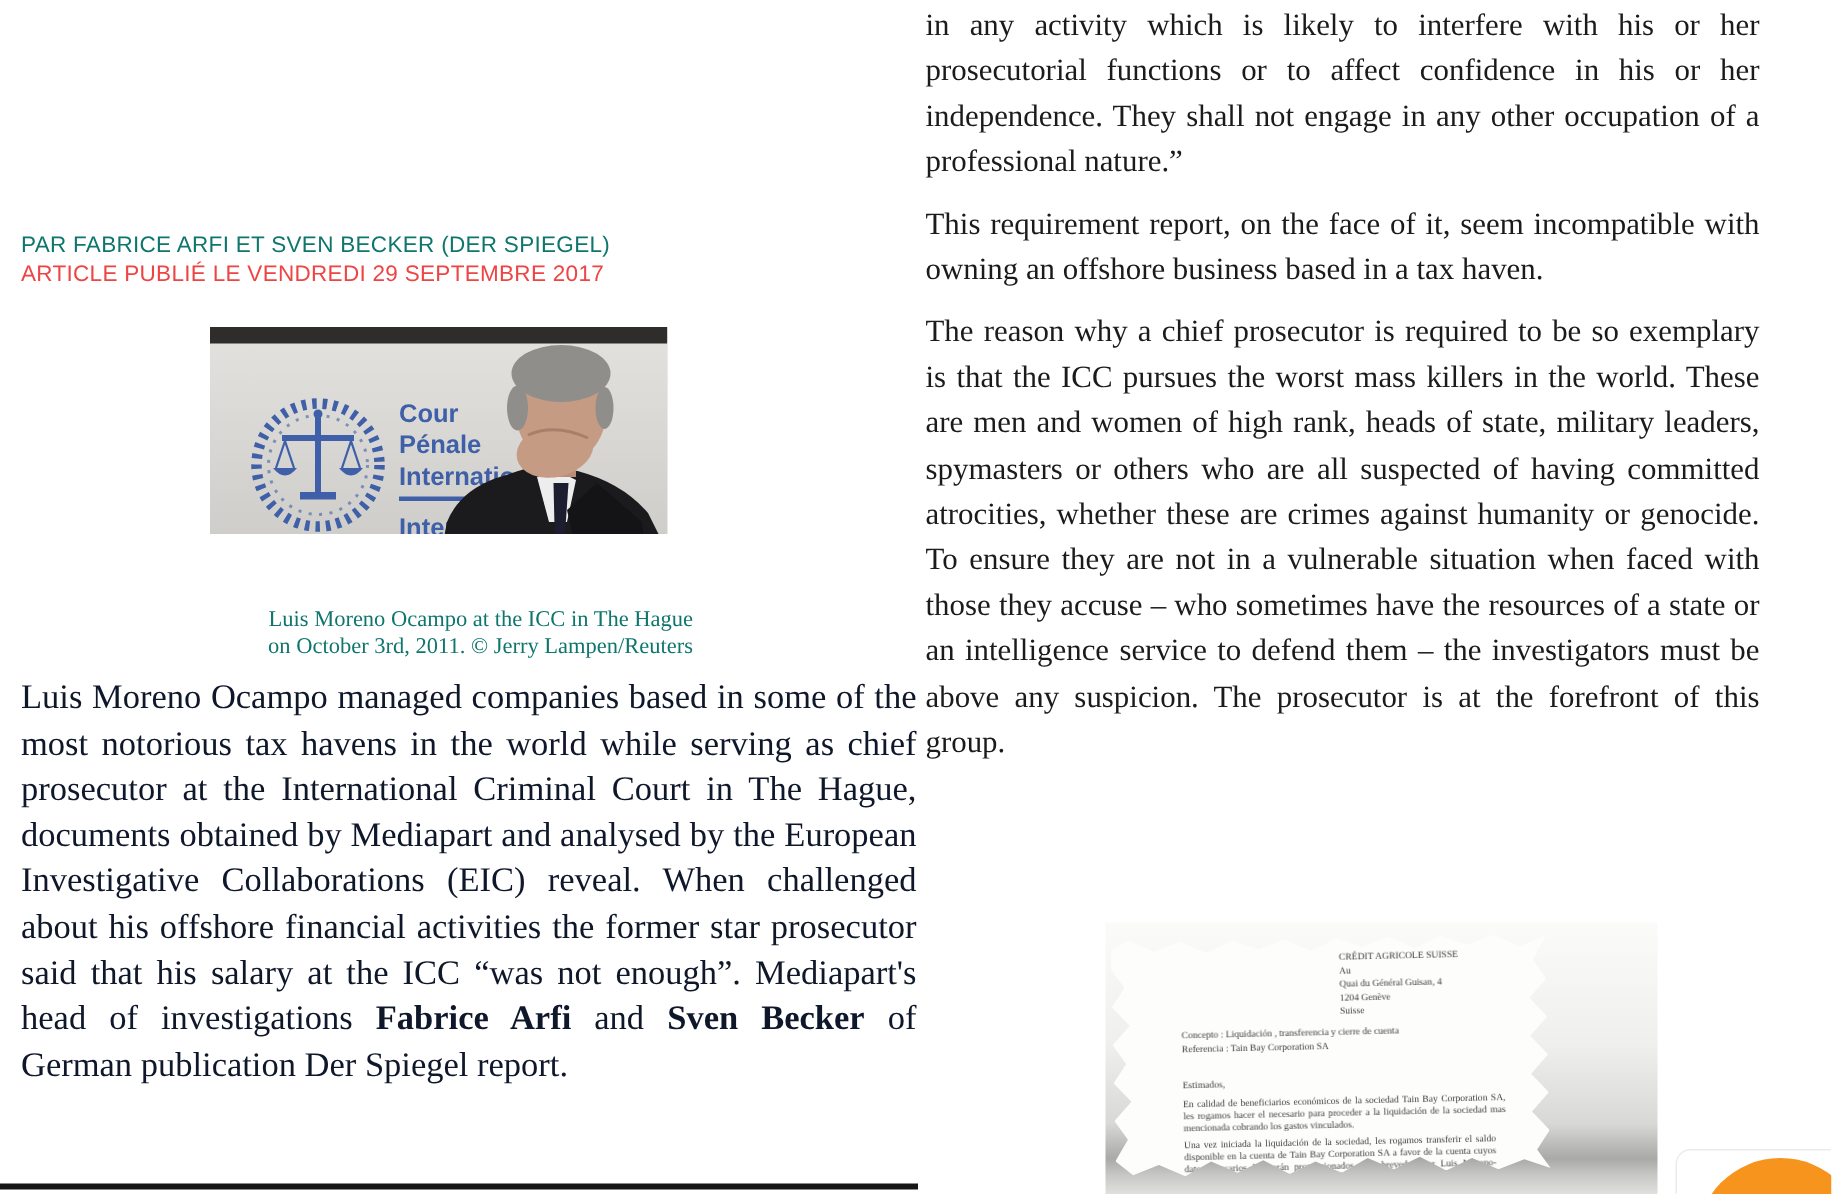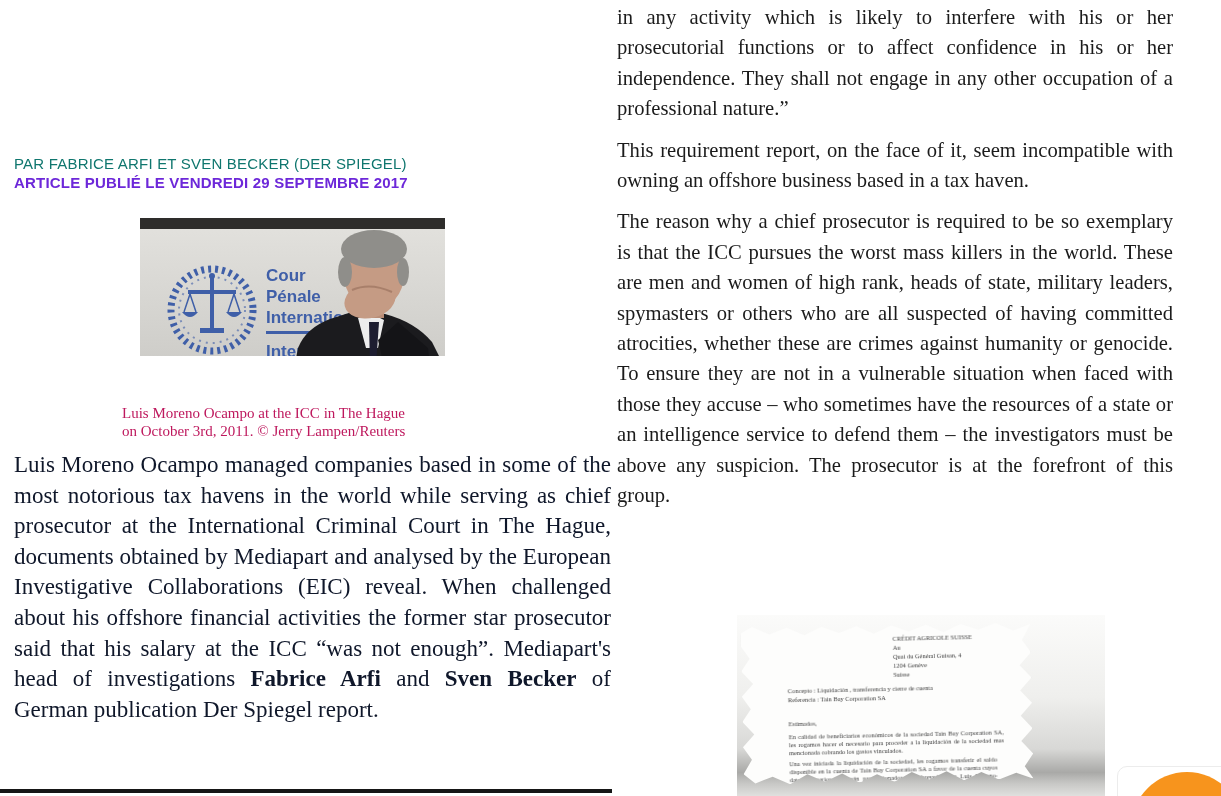--- a/index.html
+++ b/index.html
@@ -9,22 +9,22 @@
   .title{position:absolute;left:14px;top:48px;width:592px;margin:0;
          font-family:"Liberation Serif",serif;font-weight:bold;font-size:30px;line-height:39px;
          color:#171717;letter-spacing:-0.2px;}
   .byline{position:absolute;left:14px;width:592px;
           font-family:"Liberation Sans",sans-serif;font-size:15px;letter-spacing:0.2px;
           color:#9b9c52;white-space:nowrap;}
   .byline.l1{top:155px;}
   .byline.l2{top:174px;}
   .photo{position:absolute;left:140px;top:218px;width:305px;height:138px;margin:0;
          overflow:hidden;background:#d9d8d4;}
-  .caption{position:absolute;left:122px;top:404px;width:340px;text-align:left;
-           font-size:15px;line-height:18px;color:#be185d;}
+  .caption{position:absolute;left:122px;top:404px;width:340px;text-align:right;
+           font-size:15px;line-height:18px;color:#0f766e;}
   .lead{position:absolute;left:14px;top:450px;width:597px;margin:0;
         font-size:23px;line-height:30.6px;text-align:justify;color:#0f172a;}
   .lead b{font-weight:bold;}
   .fold-rule{position:absolute;left:0;top:789px;width:612px;height:4px;background:#161616;}
   
   .right-col{position:absolute;left:617px;top:2px;width:556px;
              font-size:20.6px;line-height:30.4px;text-align:justify;color:#1b1b1b;}
   .right-col p{margin:0 0 11px 0;}
   
   .scan{position:absolute;left:737px;top:615px;width:368px;height:181px;margin:0;overflow:hidden;
@@ -44,21 +44,21 @@
   .chat-box{position:absolute;left:1117px;top:766px;width:104px;height:30px;background:#ffffff;
             border:1px solid #ececec;border-radius:10px 0 0 0;}
   .chat-circle{position:absolute;left:1131px;top:772px;width:112px;height:112px;border-radius:50%;}
 </style>
 </head>
 <body>
 
 <div class="page">
 
   <div class="byline l1" style="color: #0f766e;">PAR FABRICE ARFI ET SVEN BECKER (DER SPIEGEL)</div>
-  <div class="byline l2" style="color: #6d28d9; font-weight: bold;">ARTICLE PUBLIÉ LE VENDREDI 29 SEPTEMBRE 2017</div>
+  <div class="byline l2" style="color: #ef4444;">ARTICLE PUBLIÉ LE VENDREDI 29 SEPTEMBRE 2017</div>
 
   <figure class="photo">
     <svg width="305" height="182" viewBox="0 0 305 182">
       <defs>
         <linearGradient id="bg" x1="0" y1="0" x2="0" y2="1">
           <stop offset="0" stop-color="#e3e2de"></stop>
             <stop offset="1" stop-color="#c8c7c3"></stop>
         </linearGradient>
       </defs>
       <rect x="0" y="0" width="305" height="182" fill="url(#bg)"></rect>

